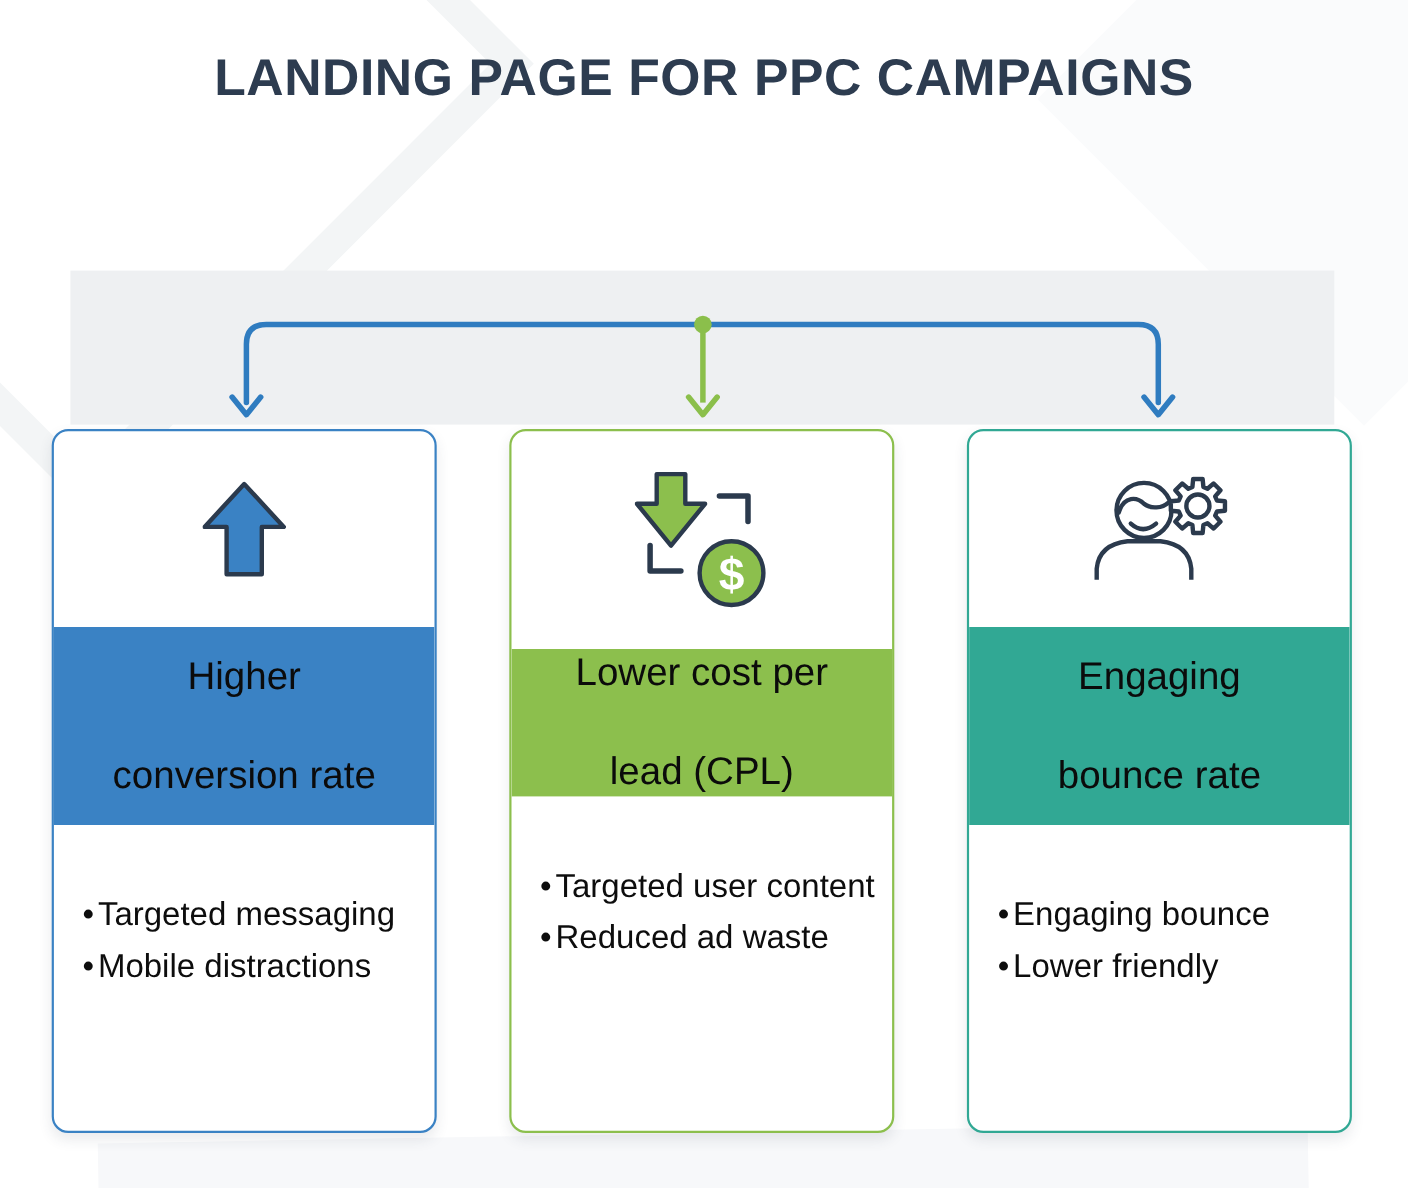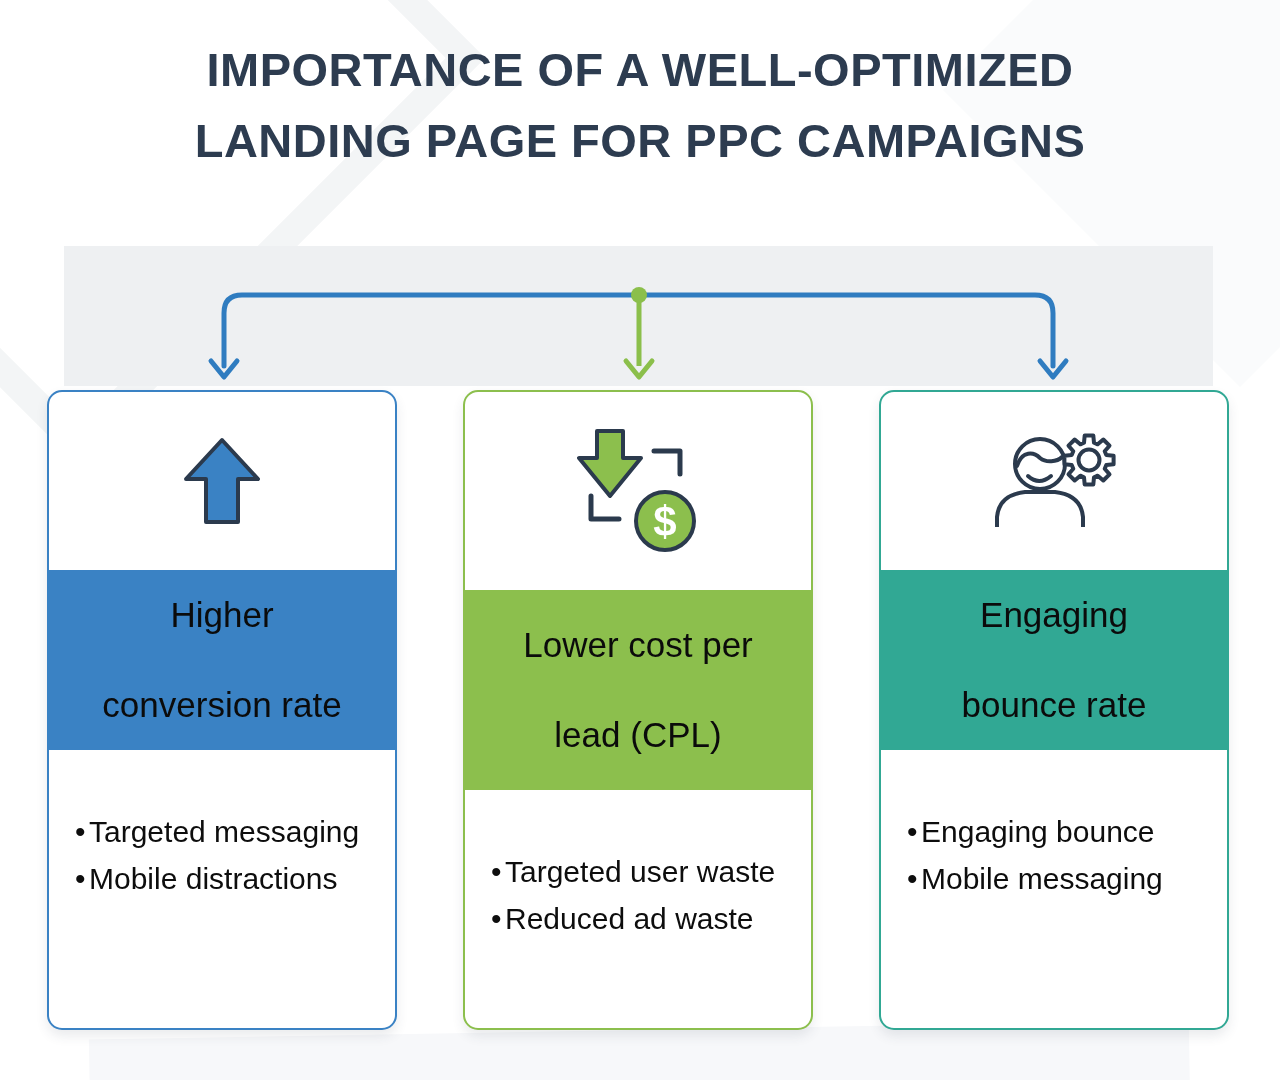--- a/index.html
+++ b/index.html
@@ -45,21 +45,21 @@
 
   .icon-area{height:178px;display:flex;align-items:center;justify-content:center;flex:none;}
   .card--green .icon-area{height:198px;}
 
   .band{
     flex:none;height:180px;display:flex;flex-direction:column;
     align-items:center;justify-content:center;
     color:#0b0b0b;font-size:35px;line-height:58px;text-align:center;gap:32px;
   }
   .card--blue  .band{background:#3a82c4;}
-  .card--green .band{background:#8cbf4d;height:200px;}
+  .card--green .band{background:#8cbf4d;height:134px;}
   .card--teal  .band{background:#31a894;}
 
   .bullets{list-style:none;margin:0;padding:58px 6px 0 6px;}
   .bullets li{
     position:relative;font-size:30px;line-height:47px;color:#0d0d0d;
     text-align:left;padding-left:34px;padding-right:6px;
   }
   .bullets li::before{
     content:"\2022";position:absolute;left:20px;top:0;
     font-size:30px;color:#0d0d0d;
@@ -70,21 +70,20 @@
 
 <div class="stage">
 
   <div class="decor decor-tl"></div>
   <div class="decor decor-tr"></div>
   <div class="decor decor-b"></div>
 
   <div class="band-bg"></div>
 
   <div class="title">
-    <div>IMPORTANCE OF A WELL-OPTIMIZED</div>
     <div>LANDING PAGE FOR PPC CAMPAIGNS</div>
   </div>
 
   <svg class="connector" width="1280" height="420" viewBox="0 0 1280 420">
     <path d="M224 366 V313 Q224 295 242 295 H1035 Q1053 295 1053 313 V366" fill="none" stroke="#2f7cc0" stroke-width="5" stroke-linecap="round"></path>
     <polyline points="211,361 224,377 237,361" fill="none" stroke="#2f7cc0" stroke-width="5" stroke-linecap="round" stroke-linejoin="round"></polyline>
     <polyline points="1040,361 1053,377 1066,361" fill="none" stroke="#2f7cc0" stroke-width="5" stroke-linecap="round" stroke-linejoin="round"></polyline>
     <line x1="639" y1="296" x2="639" y2="366" stroke="#8bbf4b" stroke-width="5"></line>
     <polyline points="626,361 639,377 652,361" fill="none" stroke="#8bbf4b" stroke-width="5" stroke-linecap="round" stroke-linejoin="round"></polyline>
     <circle cx="639" cy="295" r="8" fill="#8bbf4b"></circle>
@@ -116,21 +115,21 @@
           <path d="M14 68 V91 H42" fill="none" stroke="#2b3a4d" stroke-width="5" stroke-linecap="round" stroke-linejoin="round"></path>
           <circle cx="88" cy="93" r="29" fill="#8cbf4d" stroke="#2b3a4d" stroke-width="4"></circle>
           <text x="88" y="108" text-anchor="middle" font-size="42" font-weight="bold" fill="#ffffff" font-family="Liberation Sans, sans-serif">$</text>
         </svg>
       </div>
       <div class="band">
         <div>Lower cost per</div>
         <div>lead (CPL)</div>
       </div>
       <ul class="bullets">
-        <li>Targeted user waste</li>
+        <li>Targeted user content</li>
         <li>Reduced ad waste</li>
       </ul>
     </div>
 
     <div class="card card--teal">
       <div class="icon-area">
         <svg width="126" height="96" viewBox="0 0 126 96">
 
           <circle cx="49" cy="31" r="25" fill="#ffffff" stroke="#2b3a4d" stroke-width="4"></circle>
 
@@ -152,18 +151,18 @@
             <circle cx="0" cy="0" r="10.5" fill="#ffffff" stroke="#2b3a4d" stroke-width="4"></circle>
           </g>
         </svg>
       </div>
       <div class="band">
         <div>Engaging</div>
         <div>bounce rate</div>
       </div>
       <ul class="bullets">
         <li>Engaging bounce</li>
-        <li>Mobile messaging</li>
+        <li>Lower friendly</li>
       </ul>
     </div>
 
   </div>
 </div>
 
 </body></html>

